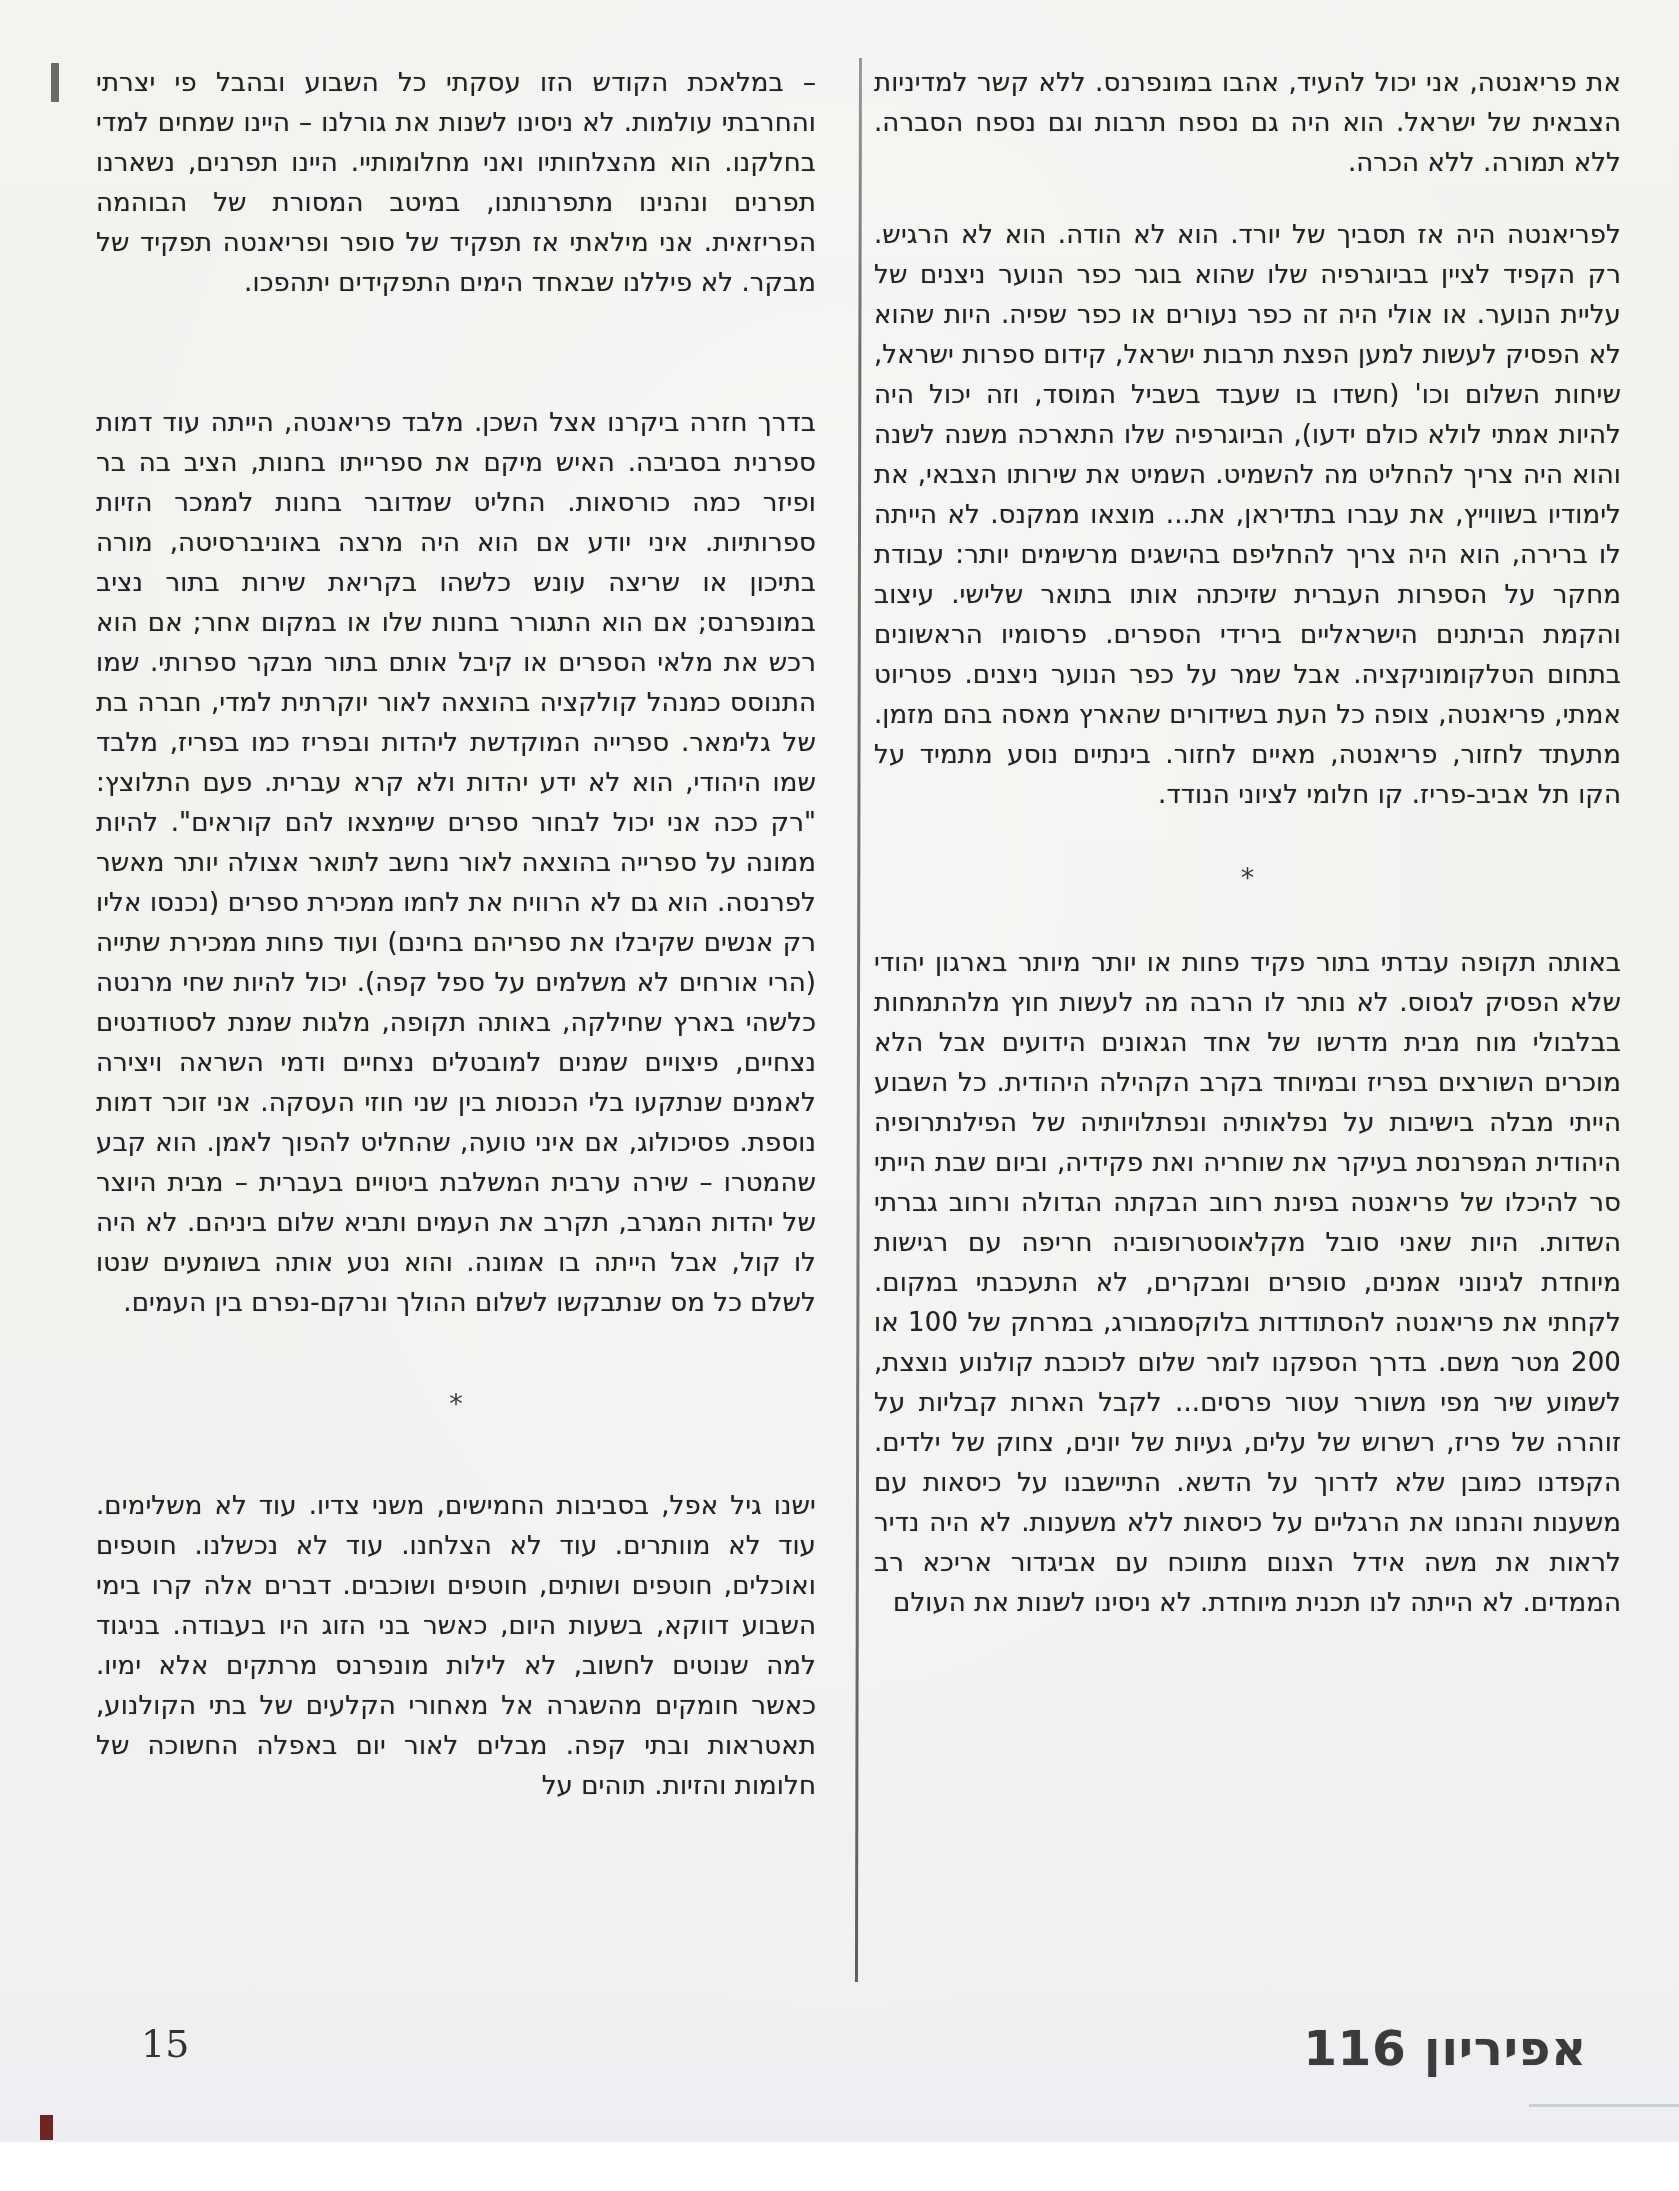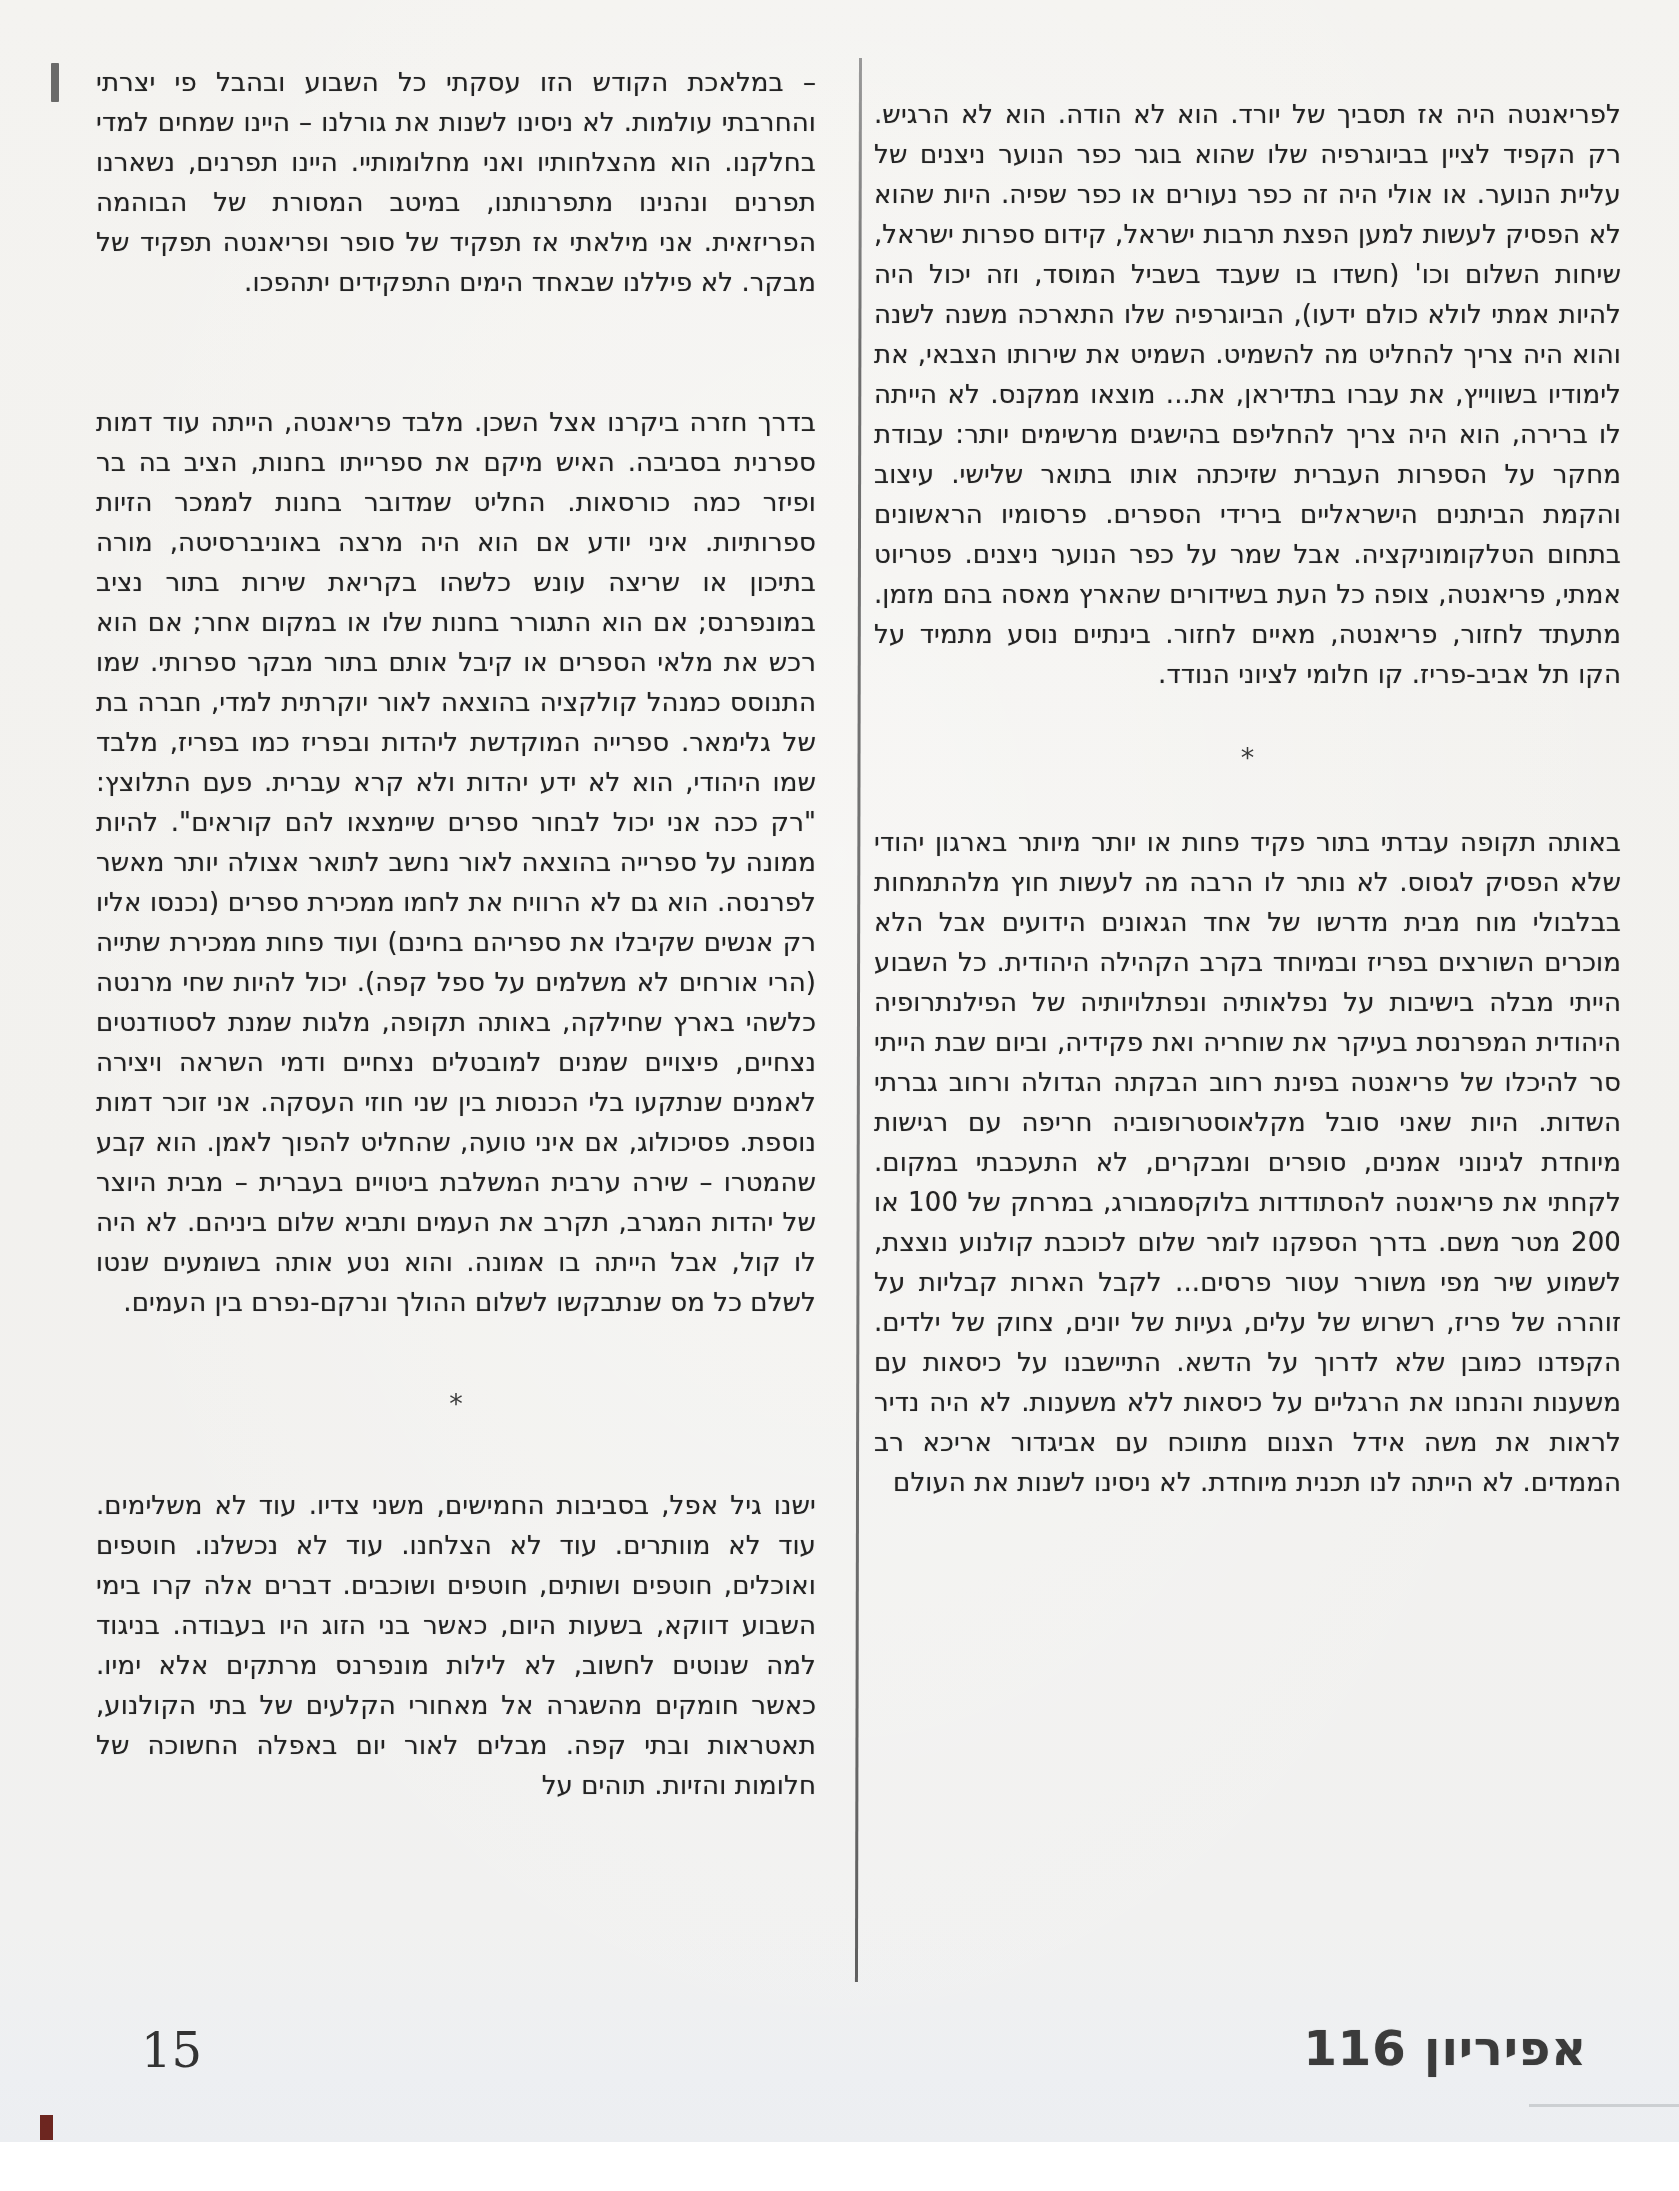--- a/index.html
+++ b/index.html
@@ -43,21 +43,21 @@
   .divider{
     position:absolute;left:859px;top:58px;
     width:2.6px;height:1924px;
     background:linear-gradient(180deg,#9a9a9a 0%,#6e6e6e 15%,#777777 60%,#5f5f5f 100%);
     transform:rotate(0.12deg);
     transform-origin:top center;
   }
   .page-number{
     position:absolute;left:141px;top:2022px;
     font-family:"DejaVu Serif",serif;
-    font-size:48px;color:#333333;
+    font-size:38px;color:#333333;
   }
   .journal-footer{
     position:absolute;right:93px;top:2020px;
     direction:rtl;
     font-size:48px;font-weight:bold;color:#3b3b3b;
     letter-spacing:0.9px;
     text-shadow:0 0 0.9px rgba(40,40,40,0.5);
   }
   .footer-rule{
     position:absolute;left:1529px;top:2104px;
@@ -80,20 +80,21 @@
   }
 </style>
 </head>
 <body>
 
 <div class="page">
 
   <div class="divider"></div>
 
   <div class="column col-right">
+    <p class="p1">את פריאנטה, אני יכול להעיד, אהבו במונפרנס. ללא קשר למדיניות הצבאית של ישראל. הוא היה גם נספח תרבות וגם נספח הסברה. ללא תמורה. ללא הכרה.</p>
     <p class="p2">לפריאנטה היה אז תסביך של יורד. הוא לא הודה. הוא לא הרגיש. רק הקפיד לציין בביוגרפיה שלו שהוא בוגר כפר הנוער ניצנים של עליית הנוער. או אולי היה זה כפר נעורים או כפר שפיה. היות שהוא לא הפסיק לעשות למען הפצת תרבות ישראל, קידום ספרות ישראל, שיחות השלום וכו' (חשדו בו שעבד בשביל המוסד, וזה יכול היה להיות אמתי לולא כולם ידעו), הביוגרפיה שלו התארכה משנה לשנה והוא היה צריך להחליט מה להשמיט. השמיט את שירותו הצבאי, את לימודיו בשווייץ, את עברו בתדיראן, את... מוצאו ממקנס. לא הייתה לו ברירה, הוא היה צריך להחליפם בהישגים מרשימים יותר: עבודת מחקר על הספרות העברית שזיכתה אותו בתואר שלישי. עיצוב והקמת הביתנים הישראליים בירידי הספרים. פרסומיו הראשונים בתחום הטלקומוניקציה. אבל שמר על כפר הנוער ניצנים. פטריוט אמתי, פריאנטה, צופה כל העת בשידורים שהארץ מאסה בהם מזמן. מתעתד לחזור, פריאנטה, מאיים לחזור. בינתיים נוסע מתמיד על הקו תל אביב-פריז. קו חלומי לציוני הנודד.</p>
     <div class="sep">*</div>
     <p class="p3">באותה תקופה עבדתי בתור פקיד פחות או יותר מיותר בארגון יהודי שלא הפסיק לגסוס. לא נותר לו הרבה מה לעשות חוץ מלהתמחות בבלבולי מוח מבית מדרשו של אחד הגאונים הידועים אבל הלא מוכרים השורצים בפריז ובמיוחד בקרב הקהילה היהודית. כל השבוע הייתי מבלה בישיבות על נפלאותיה ונפתלויותיה של הפילנתרופיה היהודית המפרנסת בעיקר את שוחריה ואת פקידיה, וביום שבת הייתי סר להיכלו של פריאנטה בפינת רחוב הבקתה הגדולה ורחוב גברתי השדות. היות שאני סובל מקלאוסטרופוביה חריפה עם רגישות מיוחדת לגינוני אמנים, סופרים ומבקרים, לא התעכבתי במקום. לקחתי את פריאנטה להסתודדות בלוקסמבורג, במרחק של 100 או 200 מטר משם. בדרך הספקנו לומר שלום לכוכבת קולנוע נוצצת, לשמוע שיר מפי משורר עטור פרסים... לקבל הארות קבליות על זוהרה של פריז, רשרוש של עלים, געיות של יונים, צחוק של ילדים. הקפדנו כמובן שלא לדרוך על הדשא. התיישבנו על כיסאות עם משענות והנחנו את הרגליים על כיסאות ללא משענות. לא היה נדיר לראות את משה אידל הצנום מתווכח עם אביגדור אריכא רב הממדים. לא הייתה לנו תכנית מיוחדת. לא ניסינו לשנות את העולם</p>
   </div>
 
   <div class="column col-left">
     <p class="p1">– במלאכת הקודש הזו עסקתי כל השבוע ובהבל פי יצרתי והחרבתי עולמות. לא ניסינו לשנות את גורלנו – היינו שמחים למדי בחלקנו. הוא מהצלחותיו ואני מחלומותיי. היינו תפרנים, נשארנו תפרנים ונהנינו מתפרנותנו, במיטב המסורת של הבוהמה הפריזאית. אני מילאתי אז תפקיד של סופר ופריאנטה תפקיד של מבקר. לא פיללנו שבאחד הימים התפקידים יתהפכו.</p>
     <p class="p2">בדרך חזרה ביקרנו אצל השכן. מלבד פריאנטה, הייתה עוד דמות ספרנית בסביבה. האיש מיקם את ספרייתו בחנות, הציב בה בר ופיזר כמה כורסאות. החליט שמדובר בחנות לממכר הזיות ספרותיות. איני יודע אם הוא היה מרצה באוניברסיטה, מורה בתיכון או שריצה עונש כלשהו בקריאת שירות בתור נציב במונפרנס; אם הוא התגורר בחנות שלו או במקום אחר; אם הוא רכש את מלאי הספרים או קיבל אותם בתור מבקר ספרותי. שמו התנוסס כמנהל קולקציה בהוצאה לאור יוקרתית למדי, חברה בת של גלימאר. ספרייה המוקדשת ליהדות ובפריז כמו בפריז, מלבד שמו היהודי, הוא לא ידע יהדות ולא קרא עברית. פעם התלוצץ: "רק ככה אני יכול לבחור ספרים שיימצאו להם קוראים". להיות ממונה על ספרייה בהוצאה לאור נחשב לתואר אצולה יותר מאשר לפרנסה. הוא גם לא הרוויח את לחמו ממכירת ספרים (נכנסו אליו רק אנשים שקיבלו את ספריהם בחינם) ועוד פחות ממכירת שתייה (הרי אורחים לא משלמים על ספל קפה). יכול להיות שחי מרנטה כלשהי בארץ שחילקה, באותה תקופה, מלגות שמנת לסטודנטים נצחיים, פיצויים שמנים למובטלים נצחיים ודמי השראה ויצירה לאמנים שנתקעו בלי הכנסות בין שני חוזי העסקה. אני זוכר דמות נוספת. פסיכולוג, אם איני טועה, שהחליט להפוך לאמן. הוא קבע שהמטרו – שירה ערבית המשלבת ביטויים בעברית – מבית היוצר של יהדות המגרב, תקרב את העמים ותביא שלום ביניהם. לא היה לו קול, אבל הייתה בו אמונה. והוא נטע אותה בשומעים שנטו לשלם כל מס שנתבקשו לשלום ההולך ונרקם-נפרם בין העמים.</p>
     <div class="sep">*</div>
     <p class="p3">ישנו גיל אפל, בסביבות החמישים, משני צדיו. עוד לא משלימים. עוד לא מוותרים. עוד לא הצלחנו. עוד לא נכשלנו. חוטפים ואוכלים, חוטפים ושותים, חוטפים ושוכבים. דברים אלה קרו בימי השבוע דווקא, בשעות היום, כאשר בני הזוג היו בעבודה. בניגוד למה שנוטים לחשוב, לא לילות מונפרנס מרתקים אלא ימיו. כאשר חומקים מהשגרה אל מאחורי הקלעים של בתי הקולנוע, תאטראות ובתי קפה. מבלים לאור יום באפלה החשוכה של חלומות והזיות. תוהים על</p>

